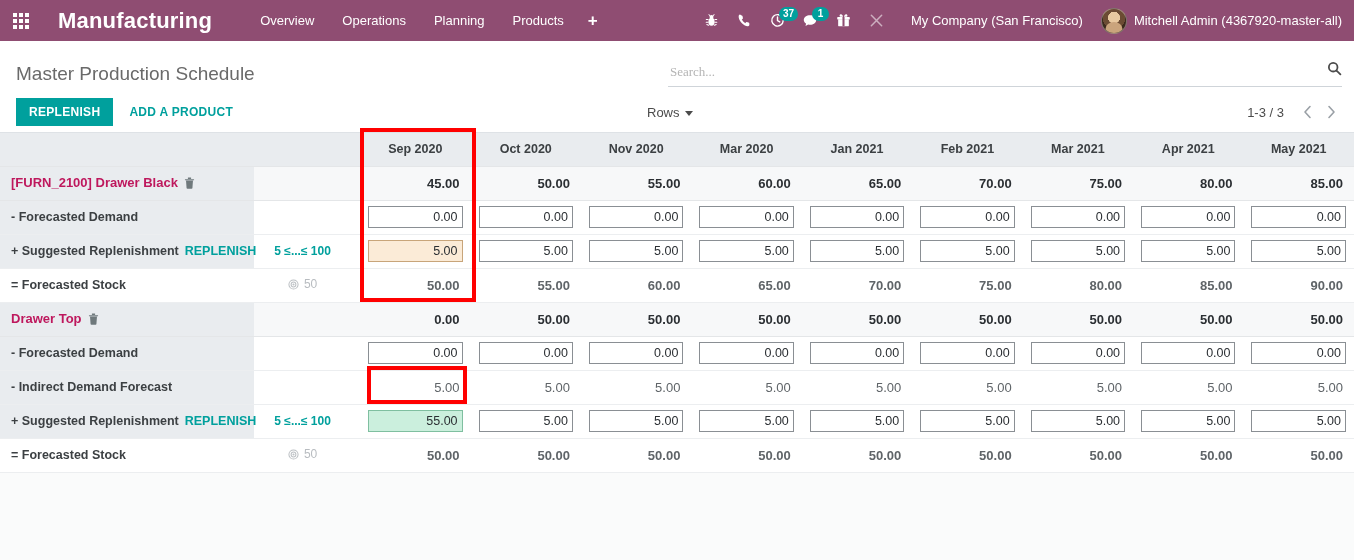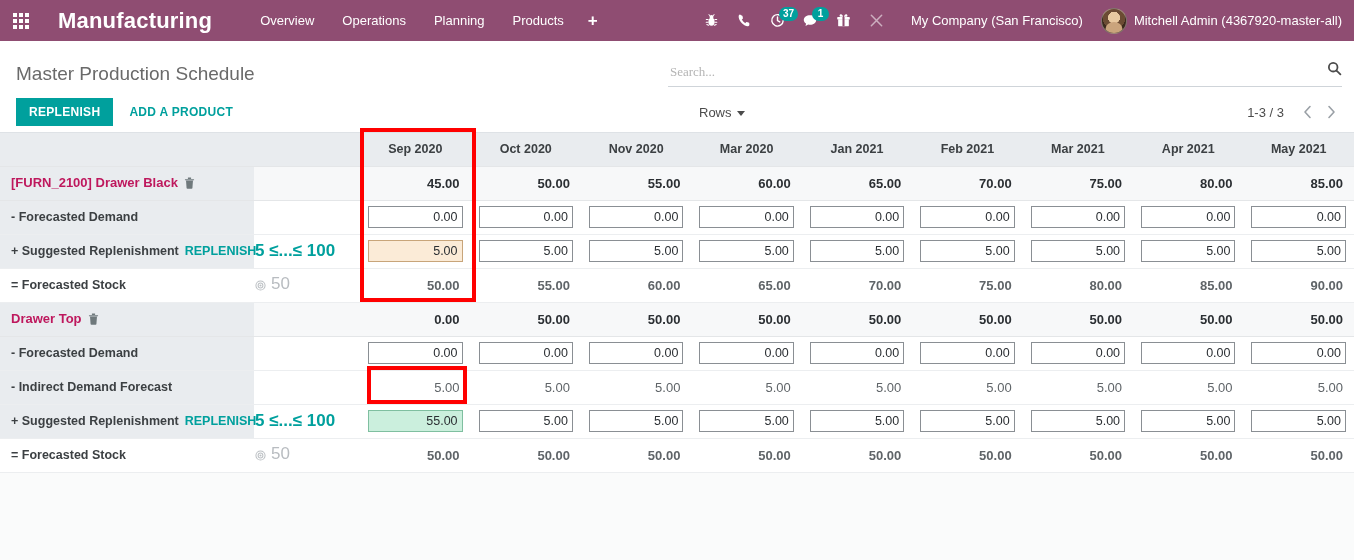--- a/index.html
+++ b/index.html
@@ -180,21 +180,21 @@
     letter-spacing: .3px;
     padding: 7px 10px;
     margin-left: 6px;
     cursor: pointer;
     font-family: "Liberation Sans", sans-serif;
     text-transform: uppercase;
   }
   .rows-dropdown {
     margin-left: auto;
     position: absolute;
-    left: 699px;
+    left: 647px;
     font-size: 13px;
     color: #4b4b4b;
     cursor: pointer;
     display: flex; align-items: center; gap: 5px;
   }
   .caret-down {
     width: 0; height: 0;
     border-left: 4px solid transparent;
     border-right: 4px solid transparent;
     border-top: 5px solid #4b4b4b;
@@ -267,26 +267,26 @@
   }
   tr.row-line td.label {
     background: #e9ecef;
     color: #3c4043;
     font-weight: 700;
     font-size: 12.5px;
     padding-left: 11px;
     white-space: nowrap;
   }
   tr.row-line td.extra {
-    text-align: left;
+    text-align: center;
     padding-right: 10px;
     background: #ffffff;
     color: #00a09d;
     font-weight: 700;
-    font-size: 17px;
+    font-size: 12px;
     white-space: nowrap;
   }
   tr.row-line td.extra.muted { color: #b8bcc0; font-weight: 400; }
   tr.row-line td.val {
     text-align: right;
     padding: 0 8px;
     color: #3c4043;
   }
   tr.row-line.stock td { background: #ffffff; }
   tr.row-line.stock td.val {

